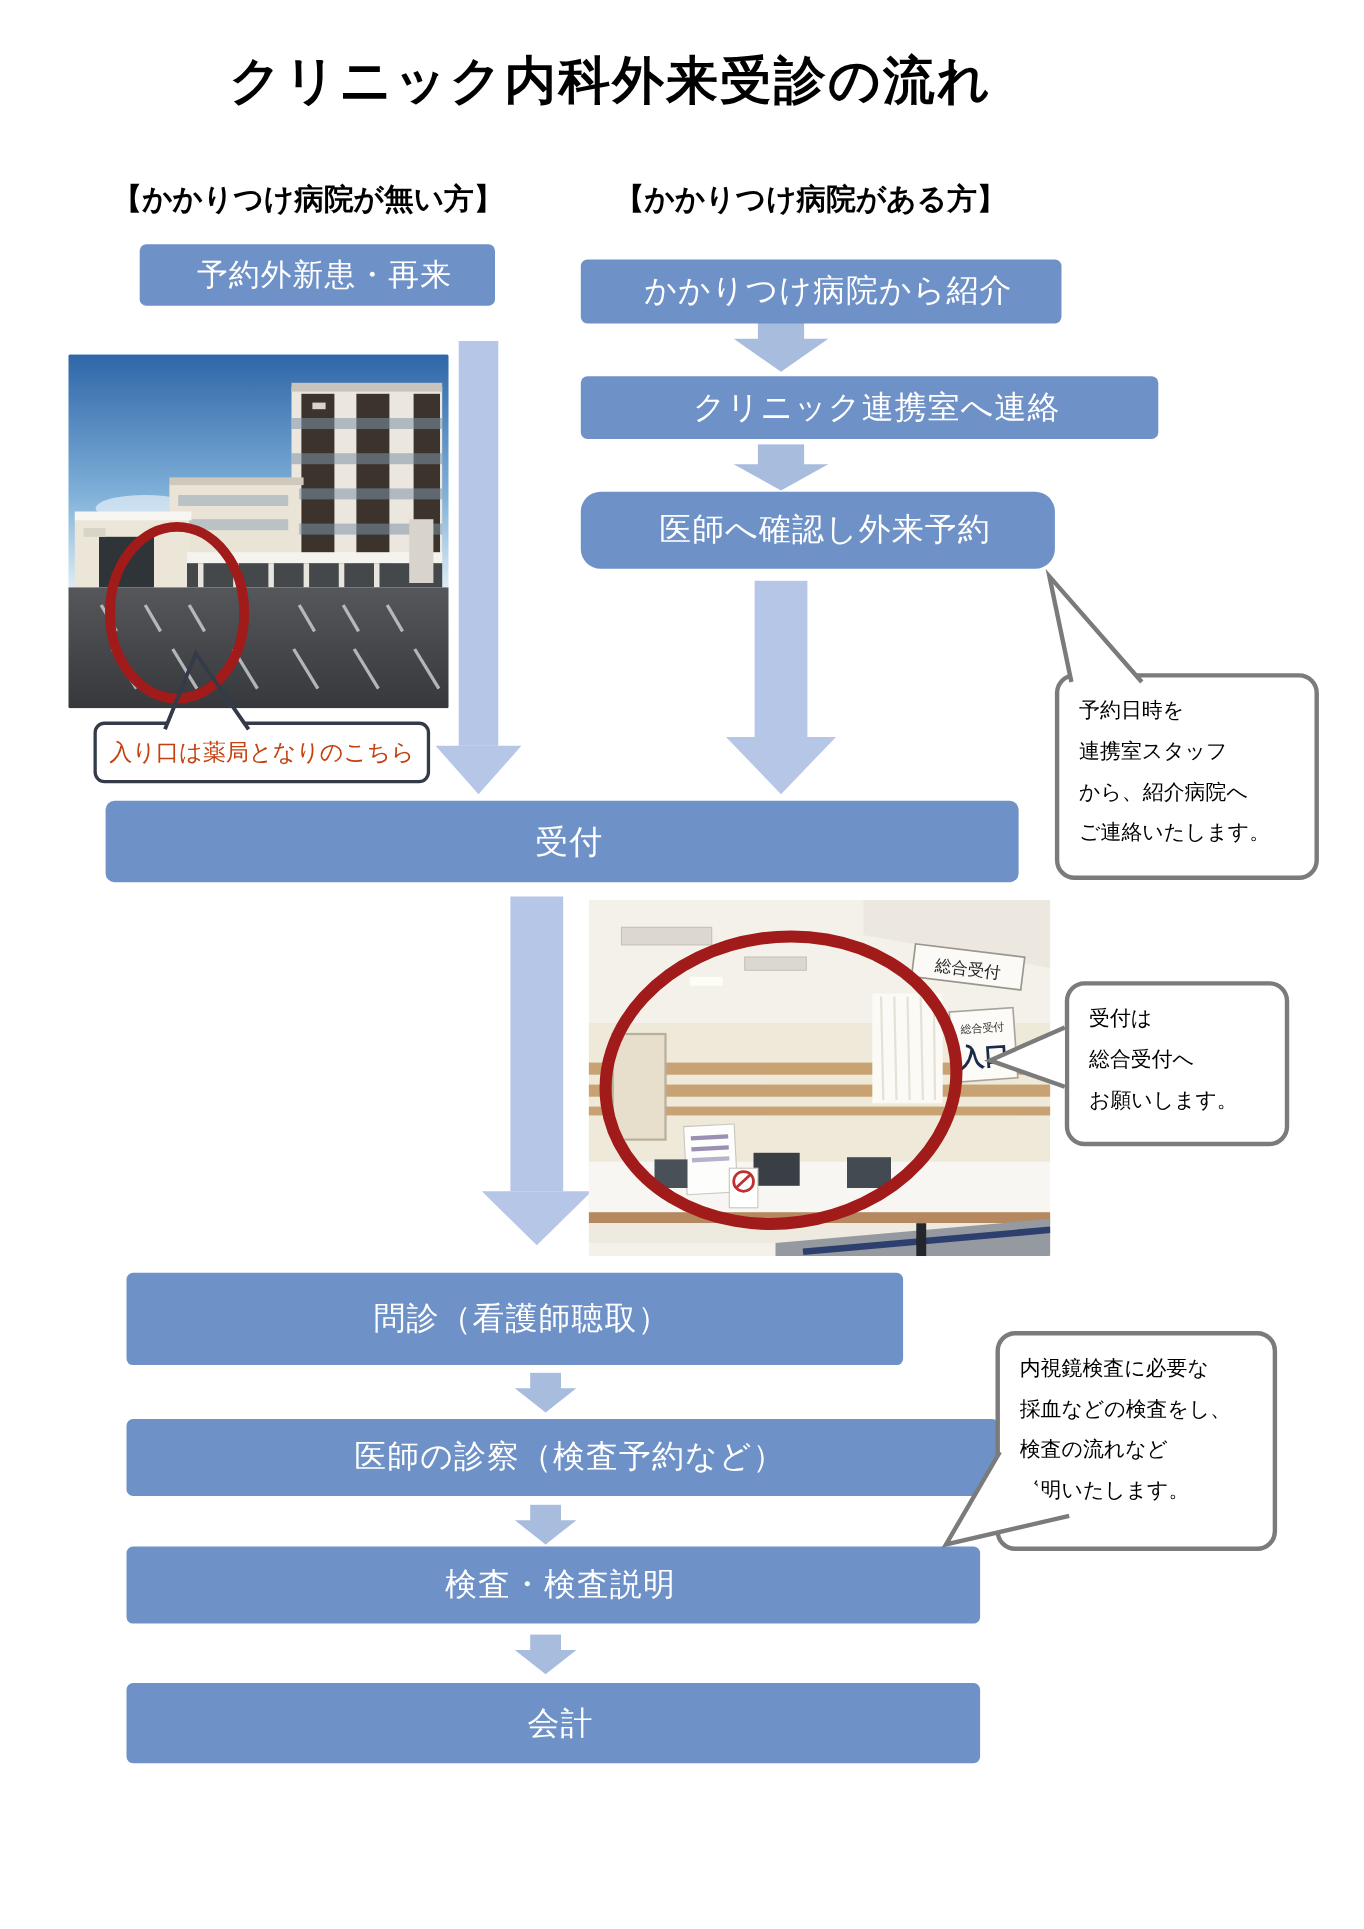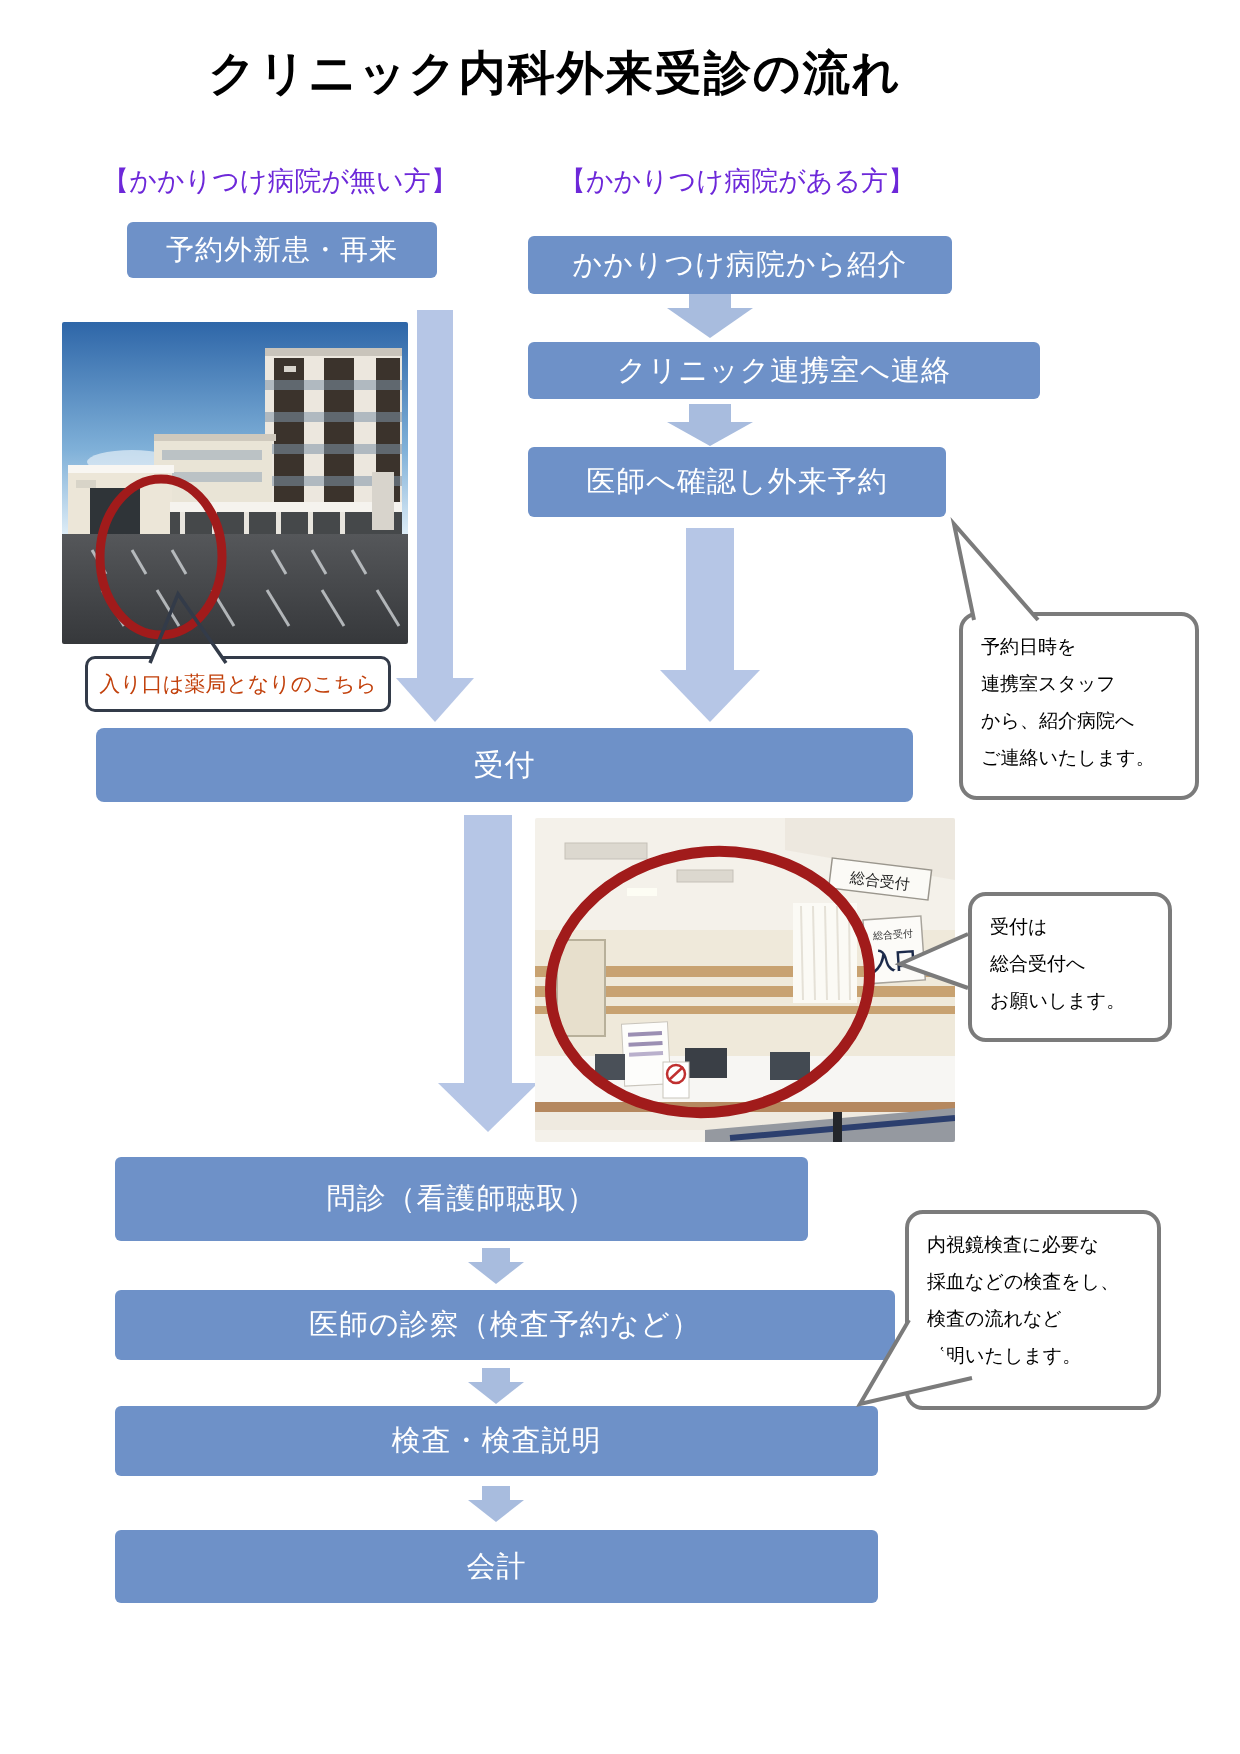--- a/index.html
+++ b/index.html
@@ -1,22 +1,22 @@
 <!DOCTYPE html>
 <html><head>
 <meta charset="utf-8">
 <style>
   html,body{margin:0;padding:0;background:#fff;}
   #canvas{position:relative;width:1240px;height:1754px;background:#ffffff;
           font-family:"Liberation Sans","DejaVu Sans",sans-serif;overflow:hidden;}
   .title{position:absolute;left:0;top:42px;width:1110px;text-align:center;
          font-size:47px;font-weight:bold;color:#000;letter-spacing:2px;z-index:10;}
-  .hdr{position:absolute;font-size:27px;color:#6d28d9;text-align:center;font-weight:400;z-index:10;}
+  .hdr{position:absolute;font-size:27px;color:#000000;text-align:center;font-weight:700;z-index:10;}
   .flow-box{position:absolute;background:#6e91c8;color:#fff;display:flex;align-items:center;
-            justify-content:center;border-radius:6px;font-size:29px;letter-spacing:1px;z-index:10;}
+            justify-content:center;border-radius:6px;font-size:29px;letter-spacing:1px;z-index:10;padding-left:13px;}
   .callout{position:absolute;background:#fff;border:4px solid #7b7b7b;border-radius:18px;
            color:#000;z-index:30;padding:12px 18px;}
   .callout .cl-line{font-size:19px;line-height:1.95;white-space:nowrap;}
   .callout-dark{position:absolute;background:#fff;border:3px solid #333b49;border-radius:10px;
            color:#c2410c;display:flex;align-items:center;justify-content:center;
            font-size:21px;z-index:30;white-space:nowrap;}
   .layer{position:absolute;left:0;top:0;z-index:5;pointer-events:none;}
   .tails{z-index:40;}
   .photo{position:absolute;overflow:hidden;z-index:8;border-radius:2px;}
 </style>
@@ -67,21 +67,21 @@
   </svg>
 
   <div class="title">クリニック内科外来受診の流れ</div>
 
   <div class="hdr" style="left:95px;top:163px;width:370px;">【かかりつけ病院が無い方】</div>
   <div class="hdr" style="left:550px;top:163px;width:374px;">【かかりつけ病院がある方】</div>
 
   <div class="flow-box" style="left:127px;top:222px;width:310px;height:56px;font-size:28px;">予約外新患・再来</div>
   <div class="flow-box" style="left:528px;top:236px;width:424px;height:58px;">かかりつけ病院から紹介</div>
   <div class="flow-box" style="left:528px;top:342px;width:512px;height:57px;">クリニック連携室へ連絡</div>
-  <div class="flow-box" style="left:528px;top:447px;width:418px;height:70px;">医師へ確認し外来予約</div>
+  <div class="flow-box" style="left:528px;top:447px;width:418px;height:70px;border-radius:18px;">医師へ確認し外来予約</div>
 
   <div class="photo" style="left:62px;top:322px;width:346px;height:322px;">
     <svg width="346" height="322" viewBox="0 0 346 322">
       <defs>
         <linearGradient id="sky" x1="0" y1="0" x2="0" y2="1">
           <stop offset="0" stop-color="#2e66a8"></stop>
             <stop offset="0.6" stop-color="#7fb0d8"></stop>
             <stop offset="1" stop-color="#ddecf6"></stop>
         </linearGradient>
         <linearGradient id="asph" x1="0" y1="0" x2="0" y2="1">

